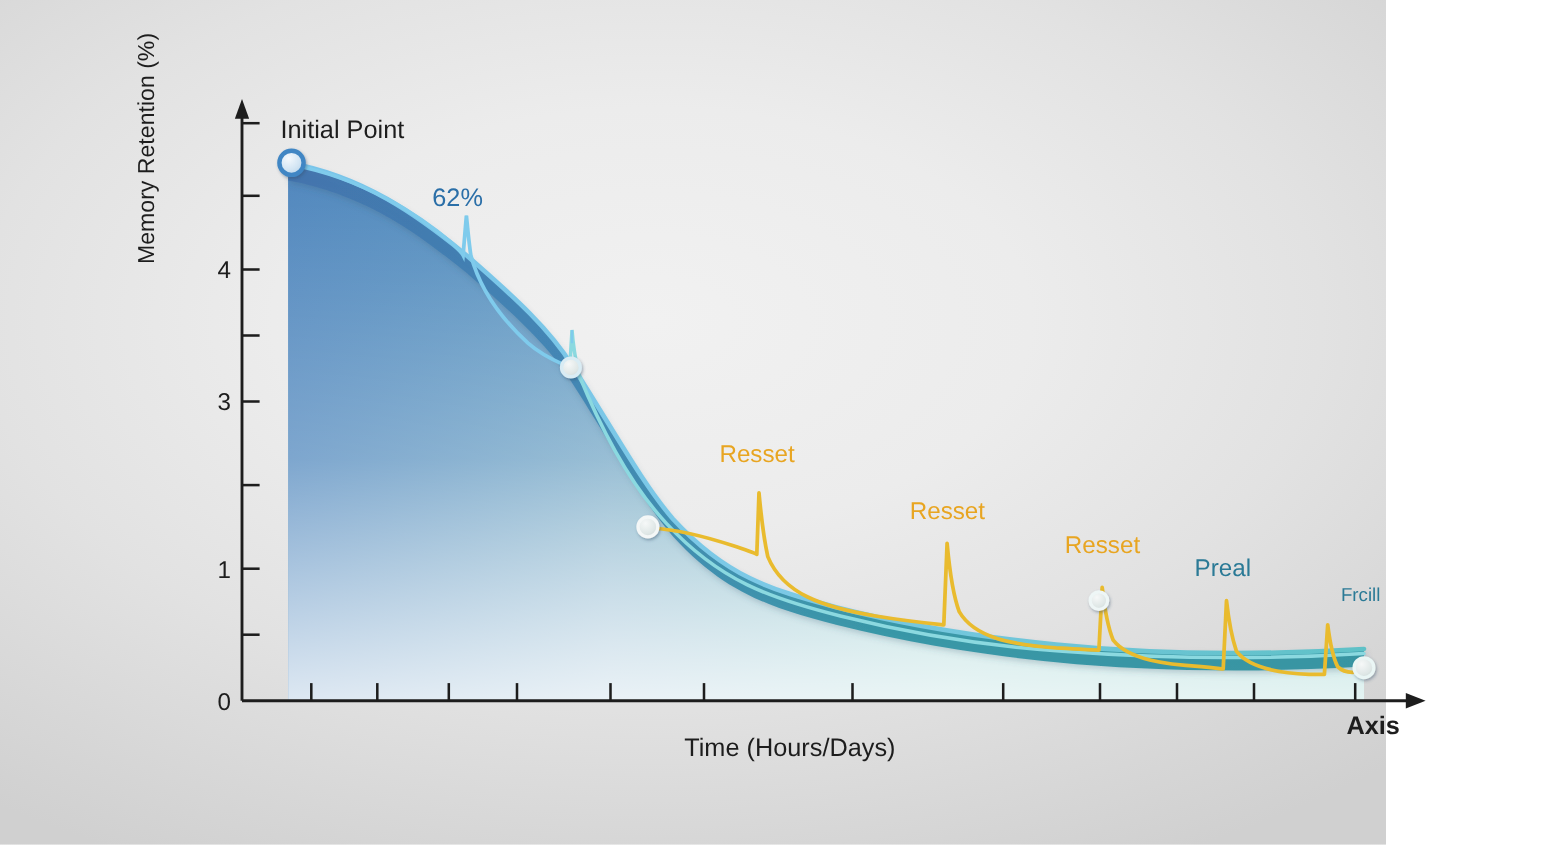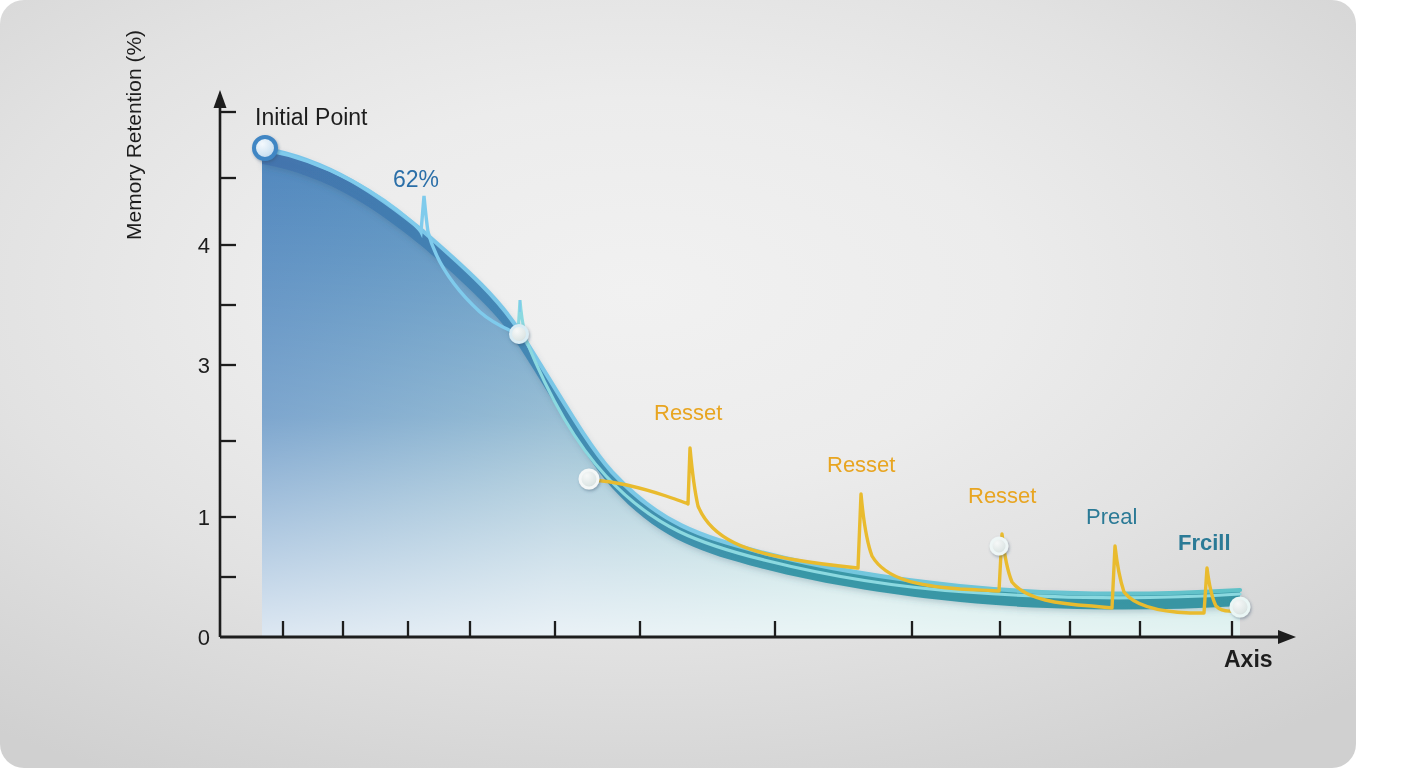--- a/index.html
+++ b/index.html
@@ -5,30 +5,29 @@
   html, body {
     margin: 0;
     padding: 0;
     width: 1408px;
     height: 768px;
     overflow: hidden;
     font-family: "Liberation Sans", sans-serif;
   }
   #stage {
     position: relative;
-    width: 1356px;
+    width: 1260px;
     height: 768px;
     background:
       radial-gradient(ellipse 78% 72% at 47% 38%,
         #f1f1f1 0%,
         #ececec 35%,
         #e2e2e2 62%,
         #d7d7d7 85%,
         #d0d0d0 100%);
-    border-radius: 24px;
   }
   #chart-svg {
     position: absolute;
     left: 0; top: 0;
     width: 1408px;
     height: 768px;
   }
   .lbl {
     position: absolute;
     white-space: nowrap;
@@ -291,25 +290,26 @@
 
 
   <div class="lbl lbl-amber" style="left:654px; top:402px; font-size:22px;">Resset</div>
 
   <div class="lbl lbl-amber" style="left:827px; top:454px; font-size:22px;">Resset</div>
 
   <div class="lbl lbl-amber" style="left:968px; top:485px; font-size:22px;">Resset</div>
 
   <div class="lbl lbl-teal" style="left:1086px; top:506px; font-size:22px;">Preal</div>
 
-  <div class="lbl lbl-teal" style="left:1178px; top:532px; font-size:22px;font-weight:bold;">Frcill</div>
+  <div class="lbl lbl-teal" style="left:1219px; top:532px; font-size:17px;">Frcill</div>
 
   <div class="ytick-lbl" style="left:176px; top:233px;">4</div>
   <div class="ytick-lbl" style="left:176px; top:353px;">3</div>
   <div class="ytick-lbl" style="left:176px; top:505px;">1</div>
   <div class="ytick-lbl" style="left:176px; top:625px;">0</div>
 
   <div id="y-axis-title">Memory Retention (%)</div>
 
+  <div class="lbl lbl-dark" style="left:622px; top:668px; font-size:23px;">Time (Hours/Days)</div>
 
   <div class="lbl lbl-dark" style="left:1224px; top:648px; font-size:23px;font-weight:bold;">Axis</div>
 
 </div>
 
 </body></html>

